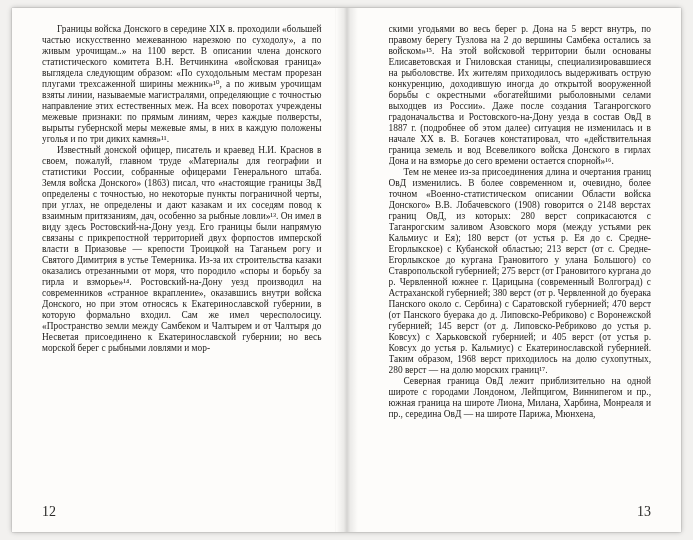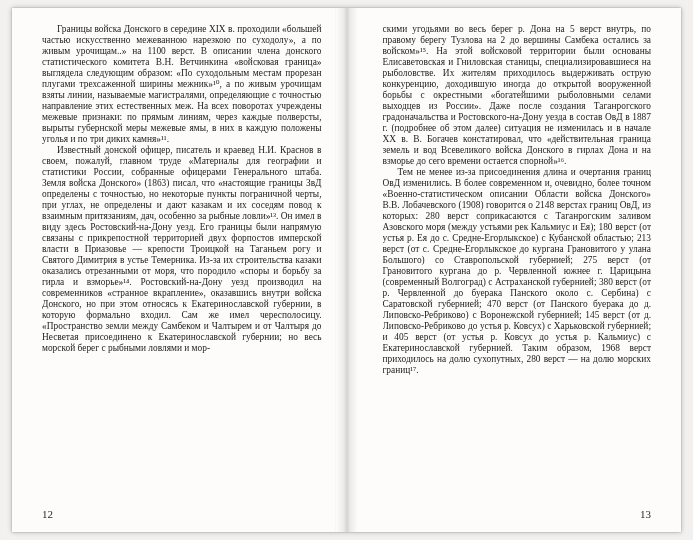--- a/index.html
+++ b/index.html
@@ -53,34 +53,34 @@
     font-size: 9.4px;
     line-height: 11.0px;
     text-align: justify;
     overflow: hidden;
   }
   .page.left .text-block {
     left: 30px;
     right: 14px;
   }
   .page.right .text-block {
-    left: 25px;
+    left: 31px;
     right: 30px;
   }
   .text-block p {
     margin: 0;
     text-indent: 15px;
   }
   .text-block p.no-indent {
     text-indent: 0;
   }
   .page-number {
     position: absolute;
     bottom: 12px;
-    font-size: 11px;
+    font-size: 14px;
     color: #2a2927;
   }
   .page.left .page-number { left: 30px; }
   .page.right .page-number { right: 30px; text-align: center; }
 </style>
 </head>
 <body>
 
 <div class="scene">
   <div class="spread">
@@ -92,18 +92,19 @@
       </div>
       <div class="page-number">12</div>
     </div>
 
     <div class="gutter"></div>
 
     <div class="page right">
       <div class="text-block">
         <p class="no-indent">скими угодьями во весь берег р. Дона на 5 верст внутрь, по правому берегу Тузлова на 2 до вершины Самбека остались за войском»¹⁵. На этой войсковой территории были основаны Елисаветовская и Гниловская станицы, специализировавшиеся на рыболовстве. Их жителям приходилось выдерживать острую конкуренцию, доходившую иногда до открытой вооруженной борьбы с окрестными «богатейшими рыболовными селами выходцев из России». Даже после создания Таганрогского градоначальства и Ростовского-на-Дону уезда в состав ОвД в 1887 г. (подробнее об этом далее) ситуация не изменилась и в начале XX в. В. Богачев констатировал, что «действительная граница земель и вод Всевеликого войска Донского в гирлах Дона и на взморье до сего времени остается спорной»¹⁶.</p>
         <p>Тем не менее из-за присоединения длина и очертания границ ОвД изменились. В более современном и, очевидно, более точном «Военно-статистическом описании Области войска Донского» В.В. Лобачевского (1908) говорится о 2148 верстах границ ОвД, из которых: 280 верст соприкасаются с Таганрогским заливом Азовского моря (между устьями рек Кальмиус и Ея); 180 верст (от устья р. Ея до с. Средне-Егорлыкское) с Кубанской областью; 213 верст (от с. Средне-Егорлыкское до кургана Грановитого у улана Большого) со Ставропольской губернией; 275 верст (от Грановитого кургана до р. Червленной южнее г. Царицына (современный Волгоград) с Астраханской губернией; 380 верст (от р. Червленной до буерака Панского около с. Сербина) с Саратовской губернией; 470 верст (от Панского буерака до д. Липовско-Ребриково) с Воронежской губернией; 145 верст (от д. Липовско-Ребриково до устья р. Ковсух) с Харьковской губернией; и 405 верст (от устья р. Ковсух до устья р. Кальмиус) с Екатеринославской губернией. Таким образом, 1968 верст приходилось на долю сухопутных, 280 верст — на долю морских границ¹⁷.</p>
+        <p>Северная граница ОвД лежит приблизительно на одной широте с городами Лондоном, Лейпцигом, Виннипегом и пр., южная граница на широте Лиона, Милана, Харбина, Монреаля и пр., середина ОвД — на широте Парижа, Мюнхена,</p>
       </div>
       <div class="page-number">13</div>
     </div>
 
   </div>
 </div>
 
 </body></html>

